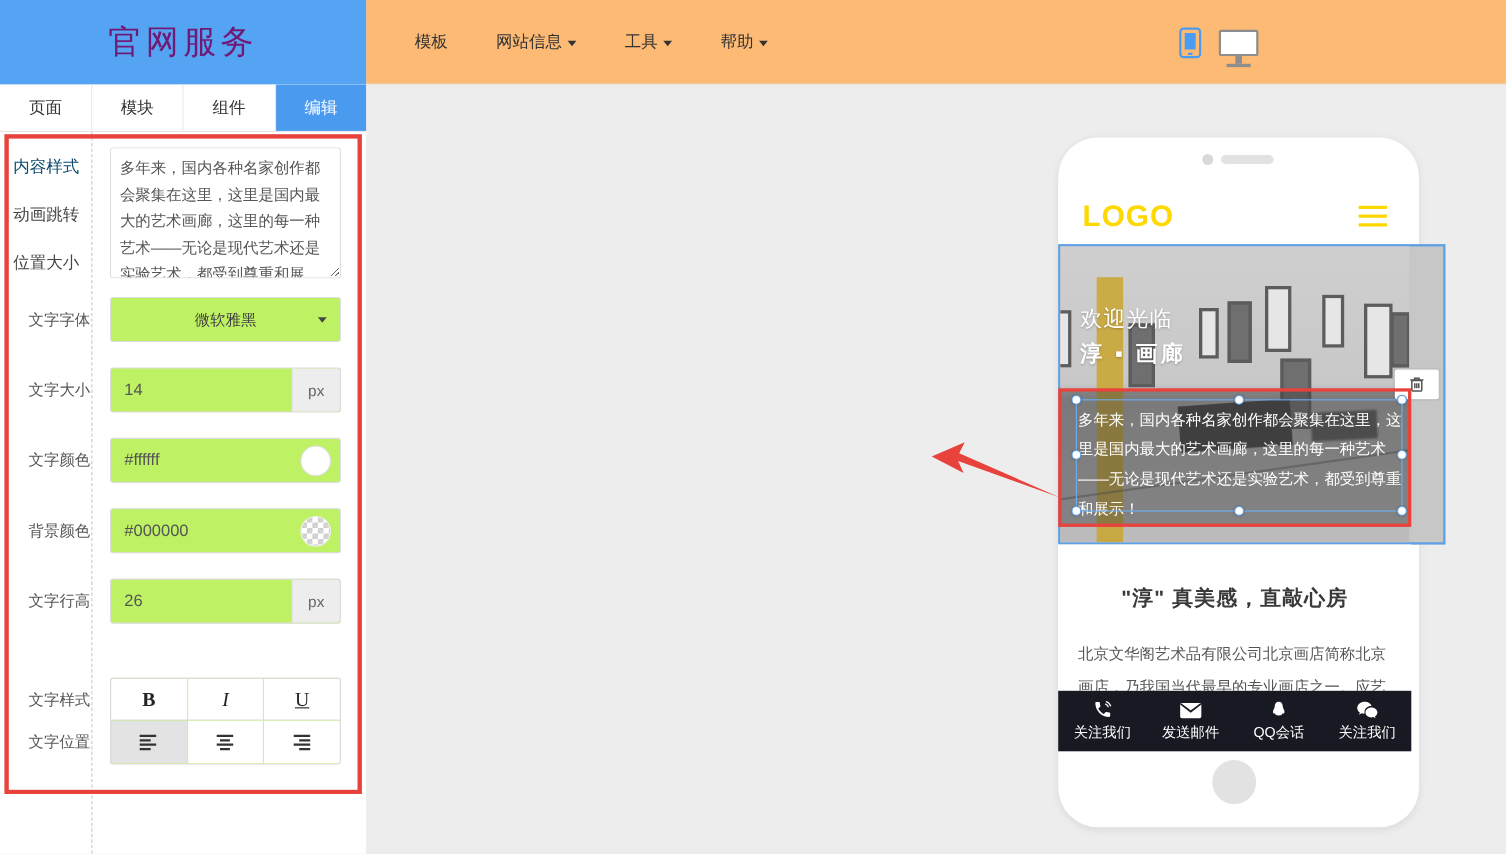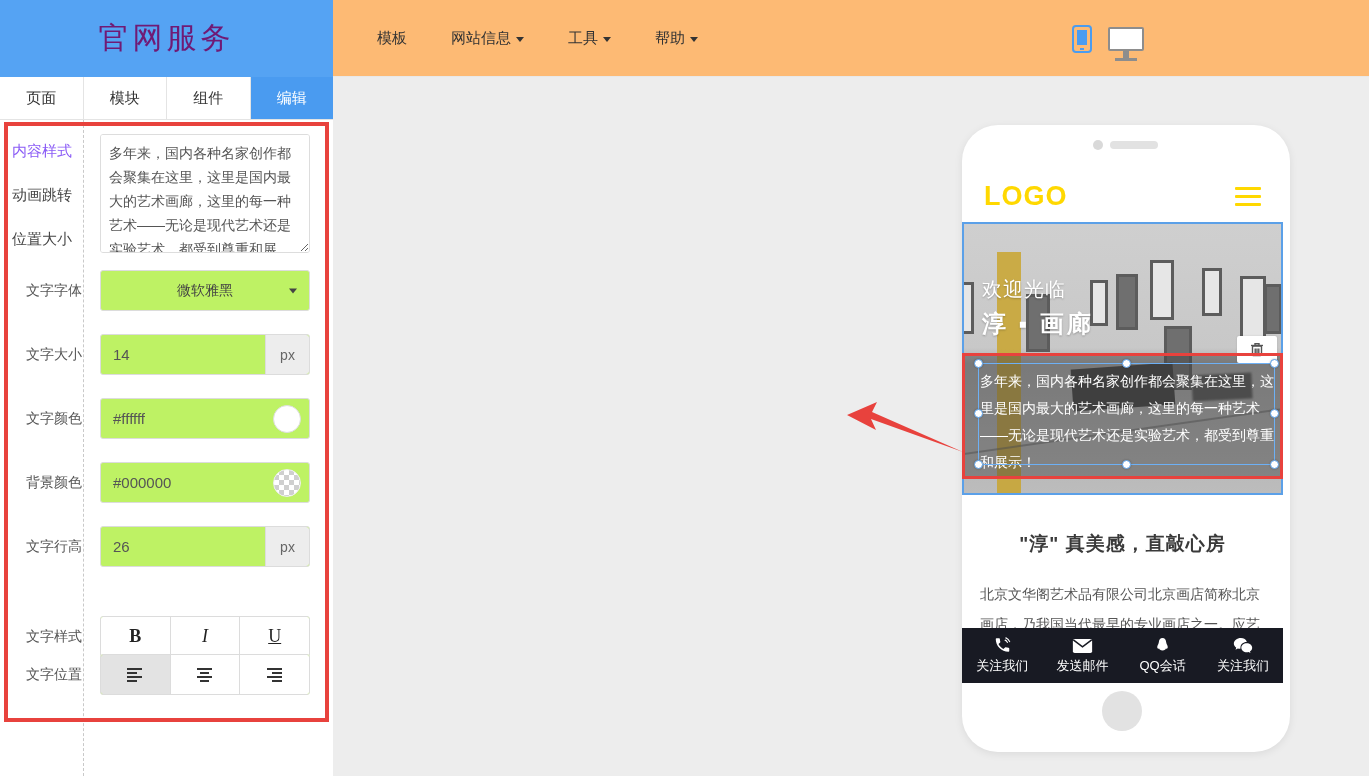--- a/index.html
+++ b/index.html
@@ -23,21 +23,21 @@
   
   #tab-bar { left:0; top:77px; width:333px; height:43px; background:#fff; display:flex; border-bottom:1px solid #e4e4e4; }
   .tab { flex:1; display:flex; align-items:center; justify-content:center; font-size:15px; color:#333; border-right:1px solid #e4e4e4; cursor:pointer; background:#fff; }
   .tab.active { background:#4a9bf0; color:#fff; border-right:none; }
 
   
   #panel { left:0; top:120px; width:333px; height:656px; background:#fff; }
   #red-frame { left:4px; top:2px; width:325px; height:600px; border:4px solid #e8423d; pointer-events:none; z-index:5; }
   #dash-line { left:83px; top:0; width:0; height:656px; border-left:1px dashed #c9c9c9; }
   .menu-item { position:absolute; left:12px; font-size:15px; color:#444; cursor:pointer; }
-  .menu-item.active { color:#8b5cf6; }
+  .menu-item.active { color:#0c4a6e; }
 
   #content-textarea { left:100px; top:14px; width:210px; height:119px; border:1px solid #ddd; border-radius:3px; font-family:"Liberation Sans","DejaVu Sans",sans-serif; font-size:14px; line-height:24px; color:#555; padding:6px 8px; resize:both; overflow-y:auto; outline:none; }
 
   .form-row { position:absolute; left:0; width:333px; height:41px; }
   .form-label { position:absolute; left:26px; top:50%; transform:translateY(-50%); font-size:14px; color:#555; white-space:nowrap; }
   .ctrl { position:absolute; left:100px; top:0; width:210px; height:41px; border:1px solid #dcdcdc; border-radius:3px; background:#bef264; display:flex; align-items:center; }
   .select-box { justify-content:center; position:relative; cursor:pointer; }
   .select-box .sel-text { font-size:14px; color:#444; }
   .select-box .sel-caret { position:absolute; right:12px; top:50%; transform:translateY(-50%); width:0; height:0; border-left:4px solid transparent; border-right:4px solid transparent; border-top:5px solid #444; }
   .ctrl input { border:none; outline:none; font-size:15px; color:#555; width:100%; height:100%; padding:0 12px; background:transparent; font-family:inherit; }
@@ -59,31 +59,31 @@
 
   
   #phone { left:962px; top:125px; width:328px; height:627px; background:#fff; border-radius:36px; box-shadow:0 2px 8px rgba(0,0,0,.08); }
   .speaker-dot { left:131px; top:15px; width:10px; height:10px; border-radius:50%; background:#d9d9d9; }
   .speaker-bar { left:148px; top:16px; width:48px; height:8px; border-radius:4px; background:#e2e2e2; }
   #logo-row { left:0; top:45px; width:321px; height:52px; background:#fff; display:flex; align-items:center; justify-content:space-between; padding:0 22px; }
   #logo-text { color:#ffd800; font-size:27px; font-weight:bold; letter-spacing:1px; }
   .burger { width:26px; display:flex; flex-direction:column; gap:5px; cursor:pointer; }
   .burger span { display:block; height:3px; background:#ffd800; border-radius:1px; }
 
-  #banner { left:0; top:97px; width:321px; height:273px; border:2px solid #5ba0e8; background:#c7c7c7; overflow:visible; }
+  #banner { left:0; top:97px; width:352px; height:273px; border:2px solid #5ba0e8; background:#c7c7c7; overflow:visible; }
   #banner-photo { position:absolute; left:0; top:0; width:317px; height:269px; overflow:hidden;
     background:linear-gradient(180deg,#cfcfcf 0%,#c8c8c8 46%,#a9a9a9 52%,#b5b5b5 78%,#bcbcbc 100%); }
   .frame { position:absolute; background:#e6e6e6; border:3px solid #5c5c5c; filter:blur(.6px); }
   .frame.dark { background:#6f6f6f; }
   #yellow-stripe { position:absolute; left:33px; top:28px; width:24px; height:241px; background:rgba(201,165,46,.85); filter:blur(.5px); }
   .bench { position:absolute; left:108px; top:142px; width:102px; height:42px; background:#3f3f3f; transform:rotate(-4deg); filter:blur(.7px); }
   .bench2 { position:absolute; left:228px; top:150px; width:60px; height:26px; background:#565656; transform:rotate(-3deg); filter:blur(.8px); }
   .floor-line { position:absolute; left:-10px; top:205px; width:360px; height:2px; background:rgba(90,90,90,.5); transform:rotate(-8deg); }
   #welcome-1 { position:absolute; left:18px; top:52px; color:#fff; font-size:20px; letter-spacing:1px; text-shadow:0 1px 2px rgba(0,0,0,.25); }
-  #welcome-2 { position:absolute; left:18px; top:84px; color:#fff; font-size:24px; font-weight:bold; letter-spacing:3px; text-shadow:0 1px 2px rgba(0,0,0,.25); }
+  #welcome-2 { position:absolute; left:18px; top:84px; color:#fff; font-size:20px; font-weight:bold; letter-spacing:3px; text-shadow:0 1px 2px rgba(0,0,0,.25); }
   #overlay-shade { position:absolute; left:0; top:130px; width:317px; height:124px; background:rgba(64,64,64,.45); }
   #trash-btn { position:absolute; right:4px; top:112px; width:40px; height:27px; background:#fff; border-radius:2px; display:flex; align-items:center; justify-content:center; cursor:pointer; box-shadow:0 0 2px rgba(0,0,0,.15); }
   #banner-red-frame { position:absolute; left:-2px; top:129px; width:321px; height:126px; border:3px solid #e8423d; pointer-events:none; z-index:6; }
   #sel-rect { position:absolute; left:14px; top:139px; width:297px; height:102px; border:1px solid #6db0f5; z-index:4; }
   .handle { position:absolute; width:9px; height:9px; border-radius:50%; background:#fff; border:1px solid #5ba0e8; box-shadow:0 0 2px rgba(0,0,0,.3); }
   #overlay-text { position:absolute; left:16px; top:144px; width:296px; color:#fff; font-size:14px; line-height:27px; z-index:3; }
 
   #phone-section { left:0; top:370px; width:321px; height:133px; background:#fff; overflow:hidden; }
   #section-heading { margin-top:36px; text-align:center; font-size:19px; font-weight:bold; color:#3a3a3a; letter-spacing:1px; }
   #section-body { margin:22px 18px 0; font-size:14px; line-height:30px; color:#555; }

